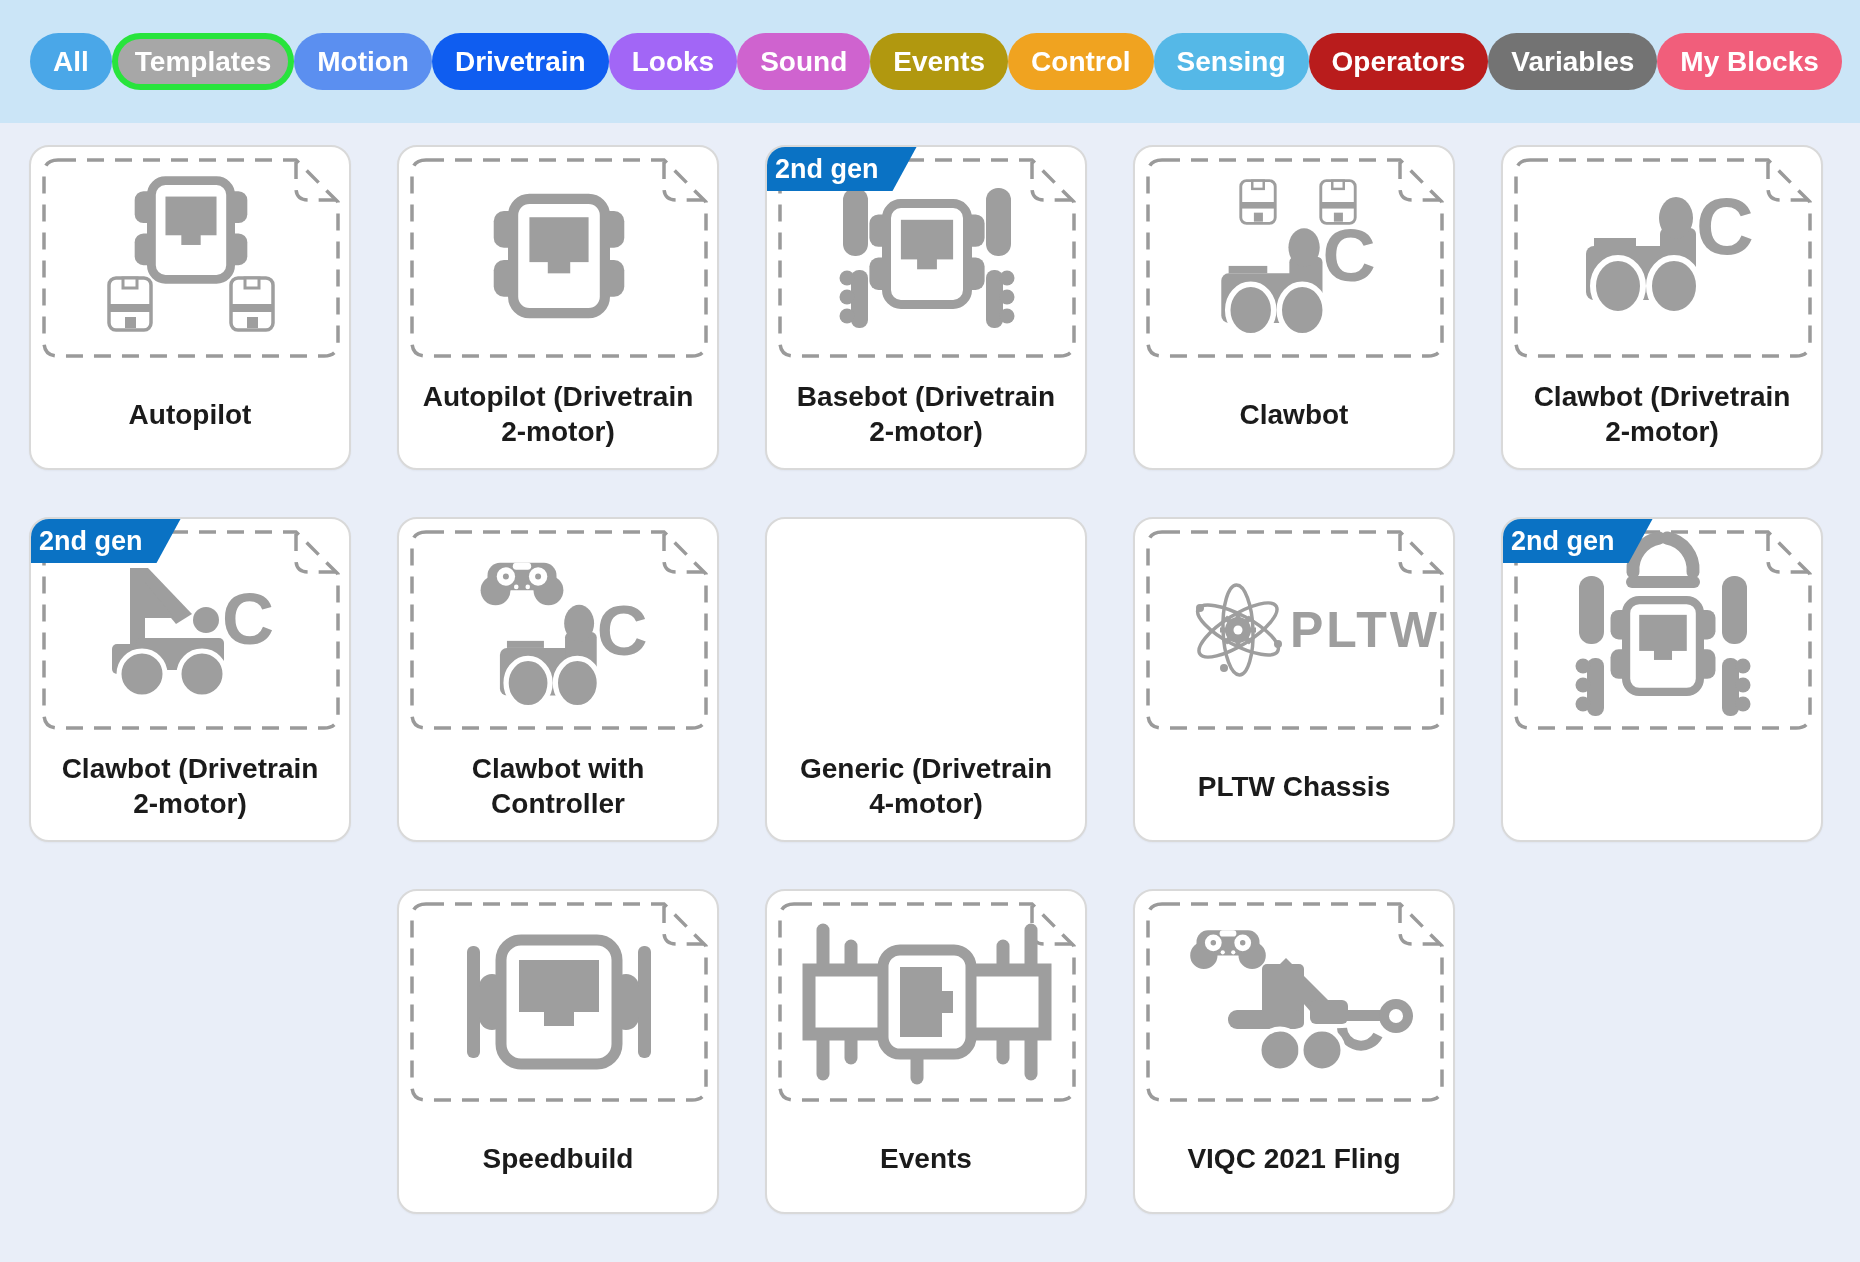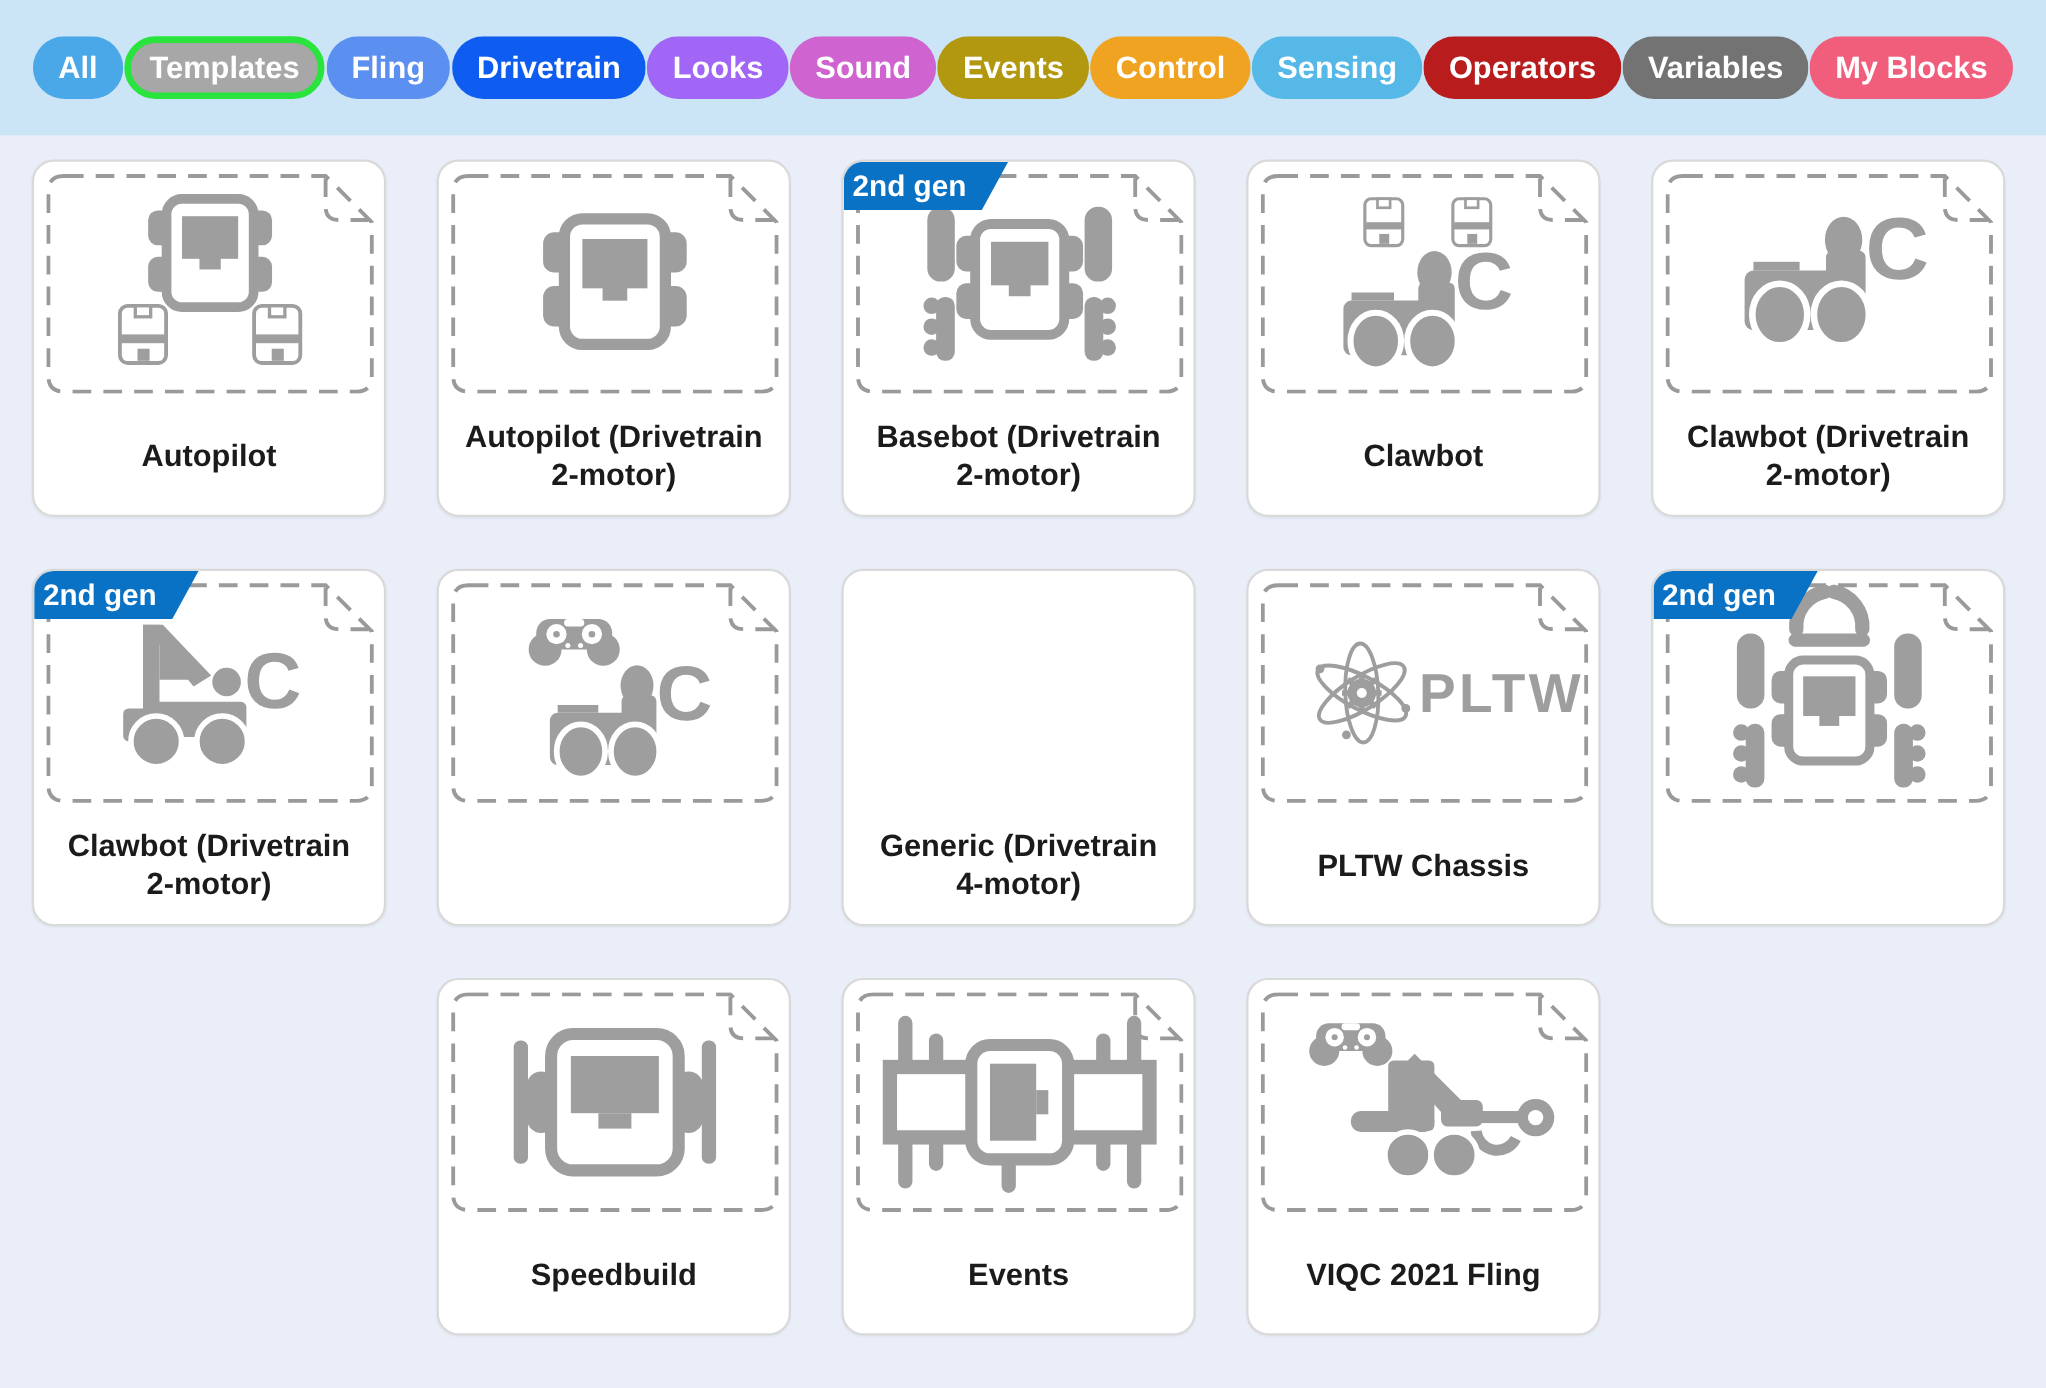--- a/index.html
+++ b/index.html
@@ -59,21 +59,21 @@
 <div class="topbar" id="topbar">
   <div class="pill" style="background: rgb(74, 167, 232);">
     <span>All</span>
   </div>
 
   <div class="pill" style="background: rgb(167, 167, 167); border-color: rgb(40, 228, 60);">
     <span>Templates</span>
   </div>
 
   <div class="pill" style="background: rgb(91, 143, 240);">
-    <span>Fling</span>
+    <span>Motion</span>
   </div>
 
   <div class="pill" style="background: rgb(15, 93, 240);">
     <span>Drivetrain</span>
   </div>
 
   <div class="pill" style="background: rgb(162, 102, 246);">
     <span>Looks</span>
   </div>
 
@@ -286,20 +286,21 @@
           <g transform="translate(148,132) scale(0.88)">
     <rect x="-58" y="-24" width="42" height="8" fill="#9e9e9e"></rect>
     <rect x="-66" y="-16" width="102" height="54" rx="8" fill="#9e9e9e"></rect>
     <rect x="8" y="-34" width="36" height="58" rx="6" fill="#9e9e9e"></rect>
     <ellipse cx="-34" cy="24" rx="25" ry="28" fill="#9e9e9e" stroke="#fff" stroke-width="6"></ellipse>
     <ellipse cx="22" cy="24" rx="25" ry="28" fill="#9e9e9e" stroke="#fff" stroke-width="6"></ellipse>
     <ellipse cx="24" cy="-44" rx="17" ry="21" fill="#9e9e9e"></ellipse>
     <text x="44" y="-8" font-size="80" font-weight="bold" fill="#9e9e9e" font-family="Liberation Sans, sans-serif">C</text>
   </g>
         </svg></div>
+    <div class="label">Clawbot with Controller</div>
   </div>
 
   <div class="card">
 
     <div class="label">Generic (Drivetrain 4-motor)</div>
   </div>
 
   <div class="card">
 
     <div class="iconwrap"><svg width="298" height="200" viewBox="0 0 298 200">

